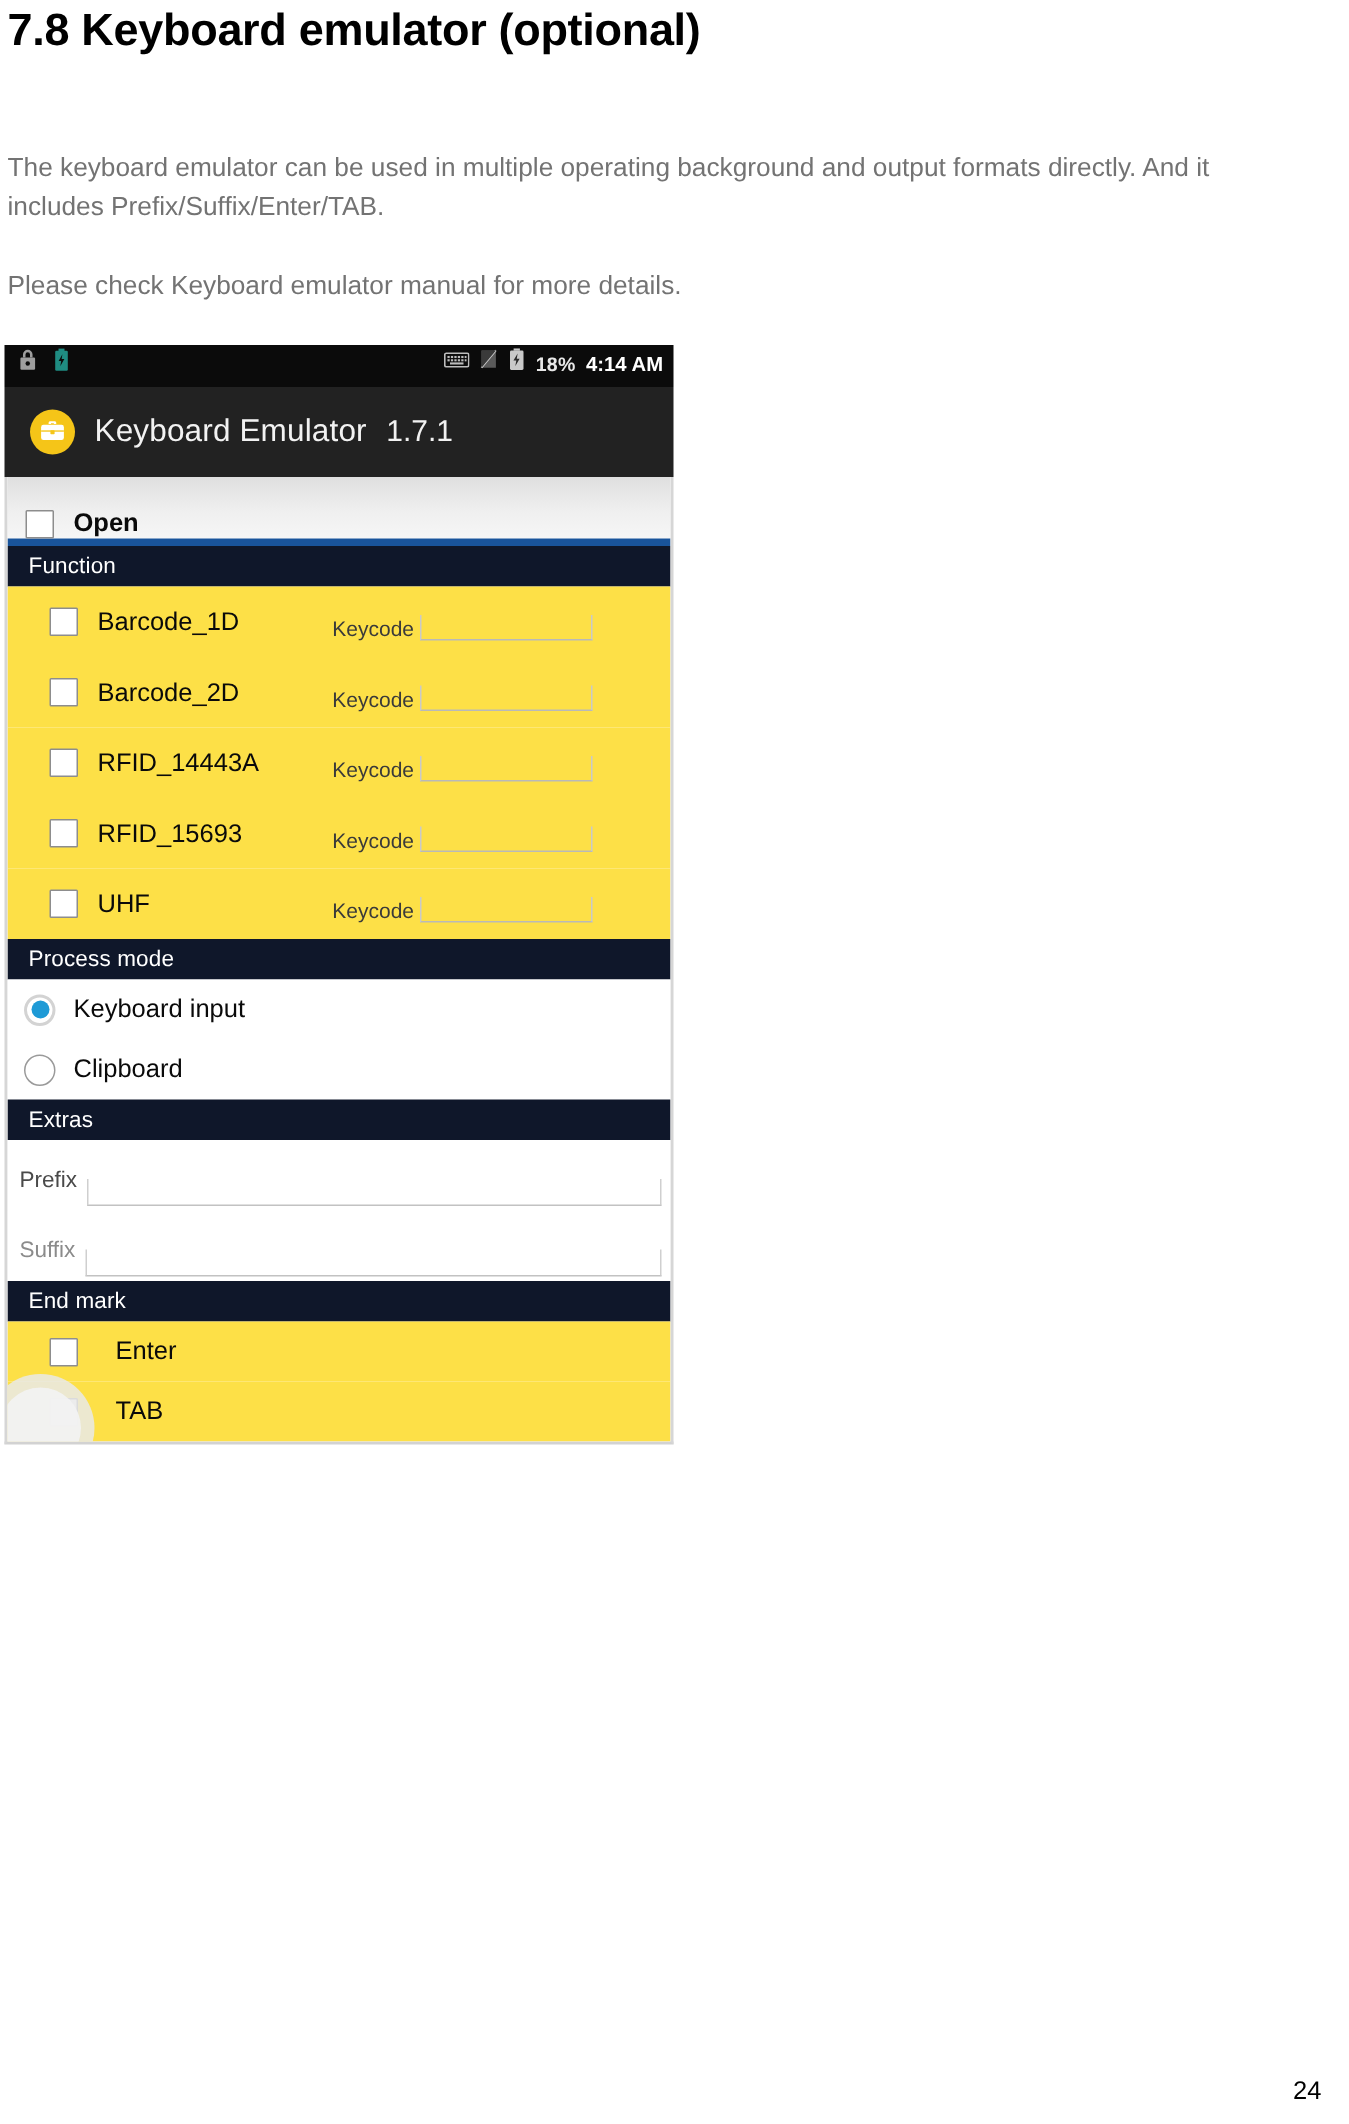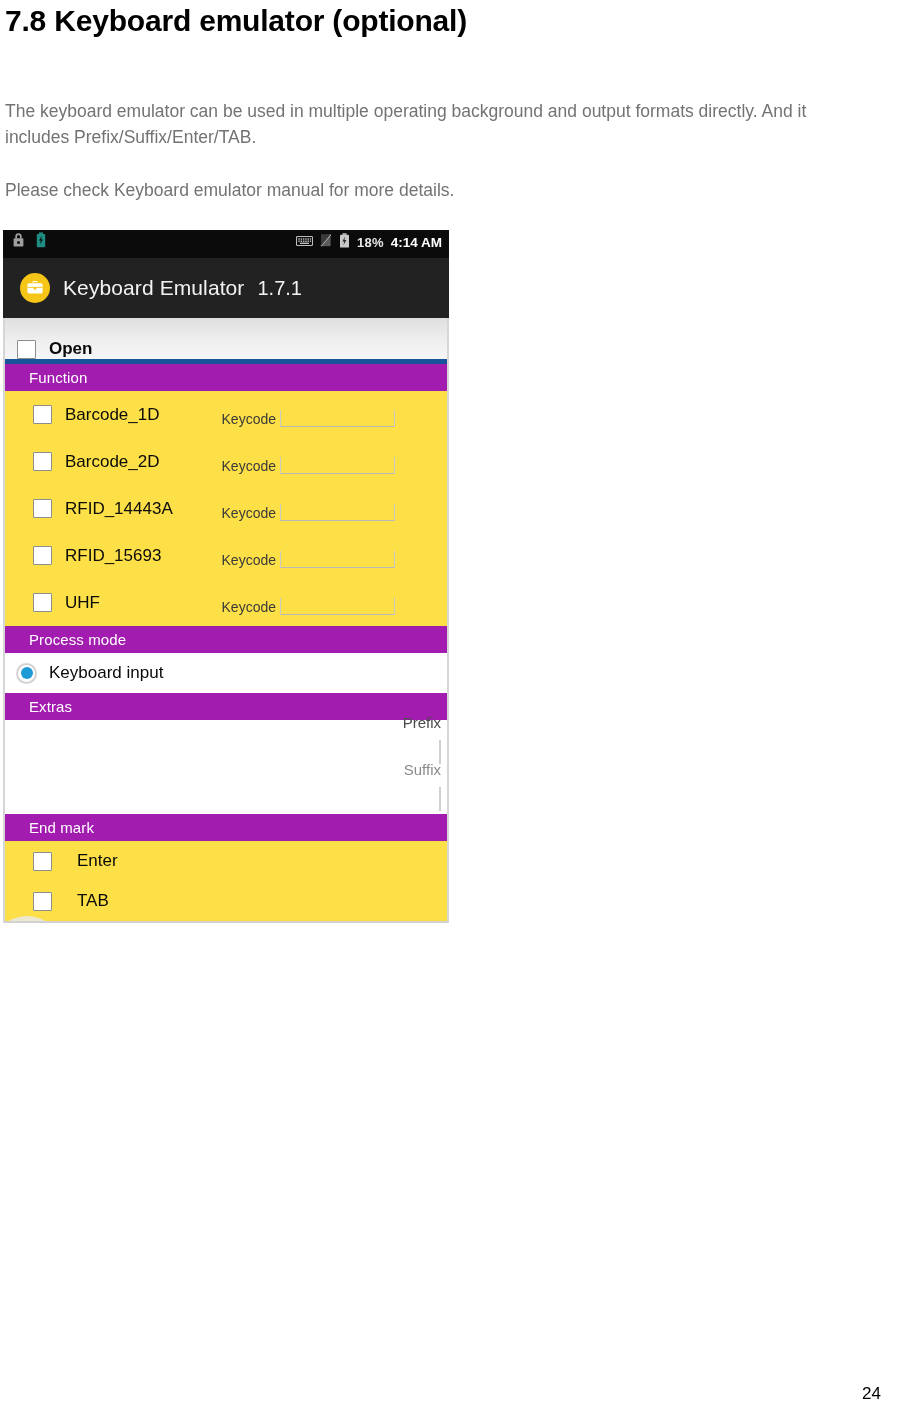--- a/index.html
+++ b/index.html
@@ -134,26 +134,26 @@
     box-sizing: border-box;
   }
   .open-divider {
     height: 5px;
     background: #19549b;
   }
 
   
   .section-head {
     height: 27px;
-    background: #a21caf;
+    background: #0f172a;
     color: #ffffff;
     font-size: 15px;
     display: flex;
     align-items: center;
-    padding-left: 24px;
+    padding-left: 14px;
     box-sizing: border-box;
     letter-spacing: 0.1px;
   }
 
   
   .check-row {
     display: flex;
     align-items: center;
     padding-left: 28px;
     box-sizing: border-box;
@@ -250,21 +250,20 @@
 
   
   .extra-row {
     height: 47px;
     display: flex;
     align-items: flex-end;
     padding: 0 6px 3px 8px;
     box-sizing: border-box;
     background: #fff;
     position: relative;
-    flex-direction: column;
   }
   .extra-label {
     font-size: 15px;
     color: #4a4a4a;
     line-height: 20px;
     position: relative;
     top: -7px;
     white-space: nowrap;
   }
   .extra-field {
@@ -446,20 +445,24 @@
         <span class="keycode-field"></span>
       </span>
     </div>
 
     <div class="section-head">Process mode</div>
 
     <div class="radio-row">
       <span class="radio on"></span>
       <span class="radio-label">Keyboard input</span>
     </div>
+    <div class="radio-row">
+      <span class="radio"></span>
+      <span class="radio-label">Clipboard</span>
+    </div>
 
     <div class="section-head">Extras</div>
 
     <div class="extra-row">
       <span class="extra-label">Prefix</span>
       <span class="extra-field"></span>
     </div>
     <div class="extra-row">
       <span class="extra-label suffix-label">Suffix</span>
       <span class="extra-field"></span>

